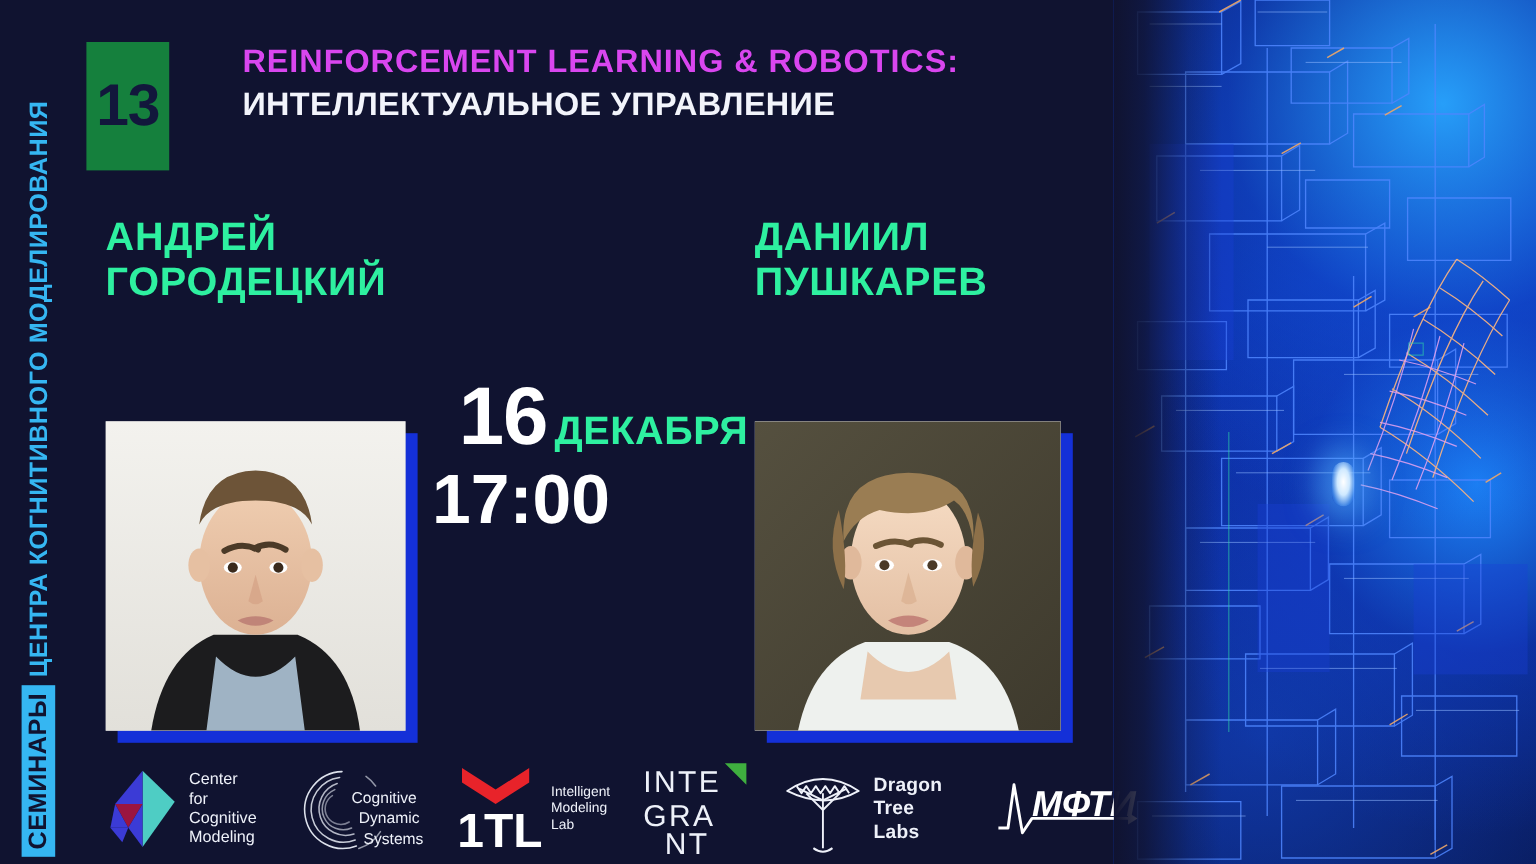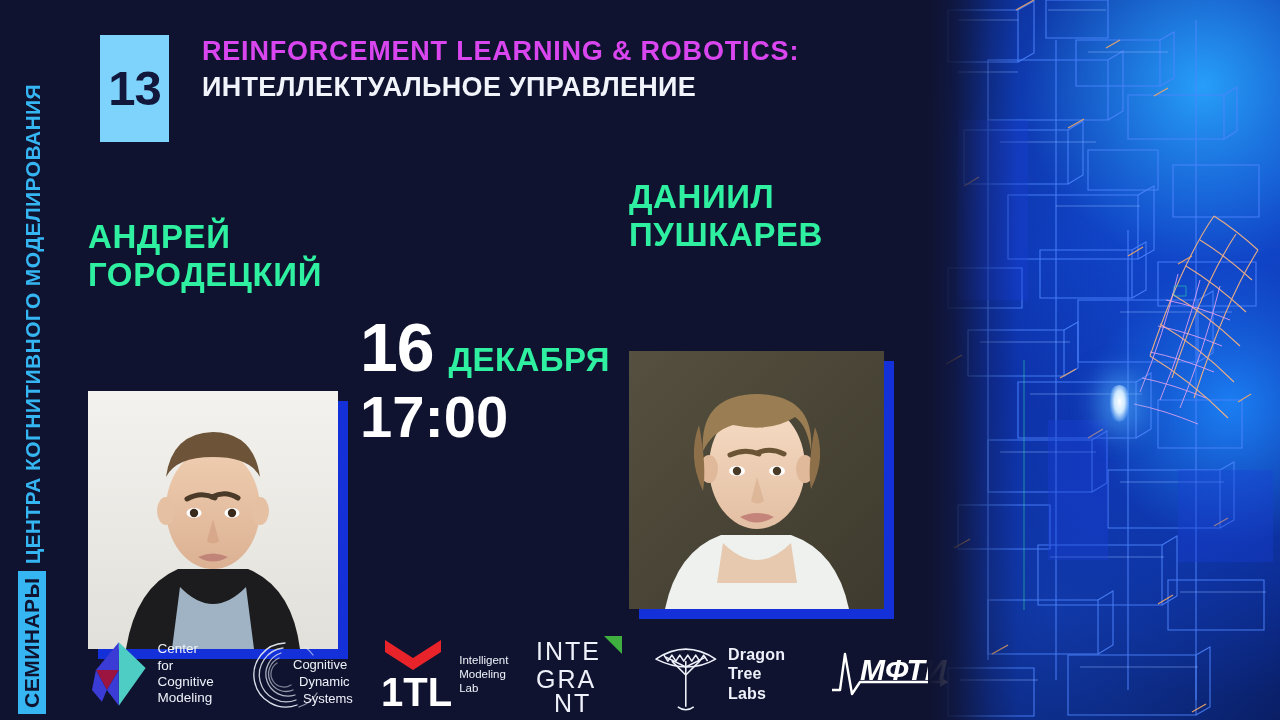--- a/index.html
+++ b/index.html
@@ -73,23 +73,23 @@
     color: #35b6f2;
     font-weight: 600;
     font-size: 21px;
     letter-spacing: 0.4px;
     line-height: 1;
   }
 
   
   .num-badge {
     position: absolute;
-    left: 100px; top: 35px;
+    left: 72px; top: 35px;
     width: 69px; height: 107px;
-    background: #7dd3fc;
+    background: #15803d;
     display: flex; align-items: center; justify-content: center;
   }
   .num-badge span {
     color: #12173c;
     font-size: 49px;
     font-weight: 700;
     letter-spacing: -1px;
     line-height: 1;
   }
   .title-block {
@@ -130,35 +130,35 @@
     width: 100%; height: 100%;
     background: #1430d8;
   }
   .photo {
     position: relative;
     overflow: hidden;
     background: #d9d9d9;
   }
   .photo svg { display: block; width: 100%; height: 100%; }
 
-  #speaker-0 { left: 88px; top: 178px; margin-top: 40px; }
+  #speaker-0 { left: 88px; top: 178px; }
   #speaker-0 .photo-wrap, #speaker-0 .photo { width: 250px; height: 258px; }
   #speaker-0 .photo-block { margin-top: 98px; }
 
   #speaker-1 { left: 629px; top: 178px; }
   #speaker-1 .photo-wrap, #speaker-1 .photo { width: 255px; height: 258px; }
   #speaker-1 .photo-block { margin-top: 98px; }
 
   
   .datetime {
     position: absolute;
     left: 360px; top: 315px;
     width: 250px;
   }
-  .dt-row1 { display: flex; align-items: baseline; justify-content: space-between; }
+  .dt-row1 { display: flex; align-items: baseline; justify-content: center; margin-left: 36px; }
   .dt-day {
     color: #ffffff;
     font-size: 68px;
     font-weight: 700;
     line-height: 0.95;
     letter-spacing: -1px;
   }
   .dt-month {
     color: #2ef0a0;
     font-size: 33px;

